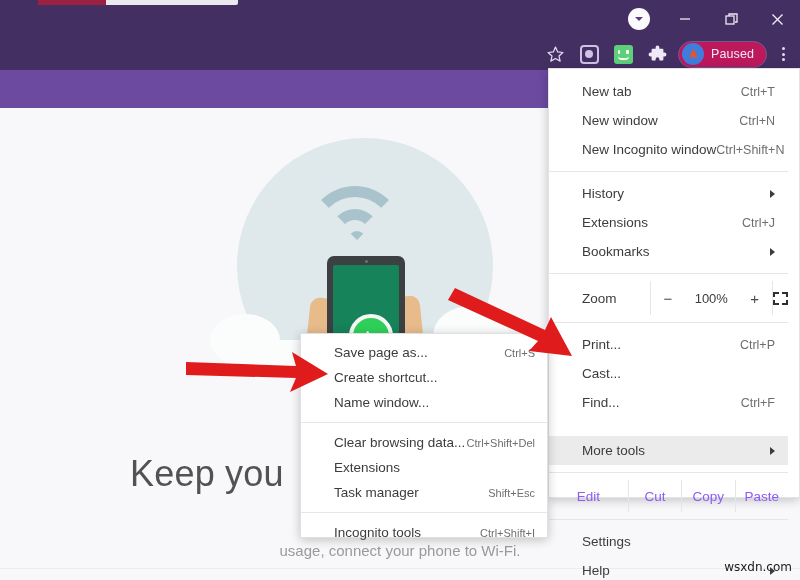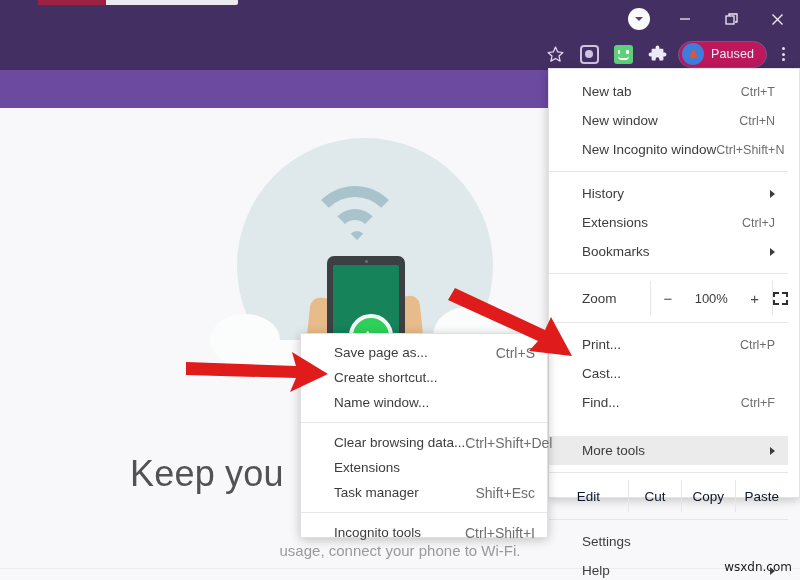--- a/index.html
+++ b/index.html
@@ -190,41 +190,41 @@
   .fs { position: relative; width: 15px; height: 13px; }
   .fs i { position: absolute; width: 6px; height: 5px; border: 2.2px solid #2f2f2f; }
   .fs .c1 { left: 0; top: 0; border-right: none; border-bottom: none; }
   .fs .c2 { right: 0; top: 0; border-left: none; border-bottom: none; }
   .fs .c3 { left: 0; bottom: 0; border-right: none; border-top: none; }
   .fs .c4 { right: 0; bottom: 0; border-left: none; border-top: none; }
 
   .editrow { height: 32px; display: flex; align-items: center; font-size: 13.5px; }
   .editrow .ecell {
     display: flex; align-items: center; justify-content: center; height: 32px;
-    color: #0f172a;
+    color: #8b5cf6;
   }
   .editrow .e-edit { width: 84px; padding-left: 0; justify-content: center; }
   .editrow .e-cut { width: 56px; }
   .editrow .e-copy { width: 56px; }
   .editrow .e-paste { width: 56px; }
   .editrow .ediv { width: 1px; height: 32px; background: #e6e6e6; }
 
   
   .submenu {
     position: absolute; left: 300px; top: 333px; width: 248px; height: 205px;
     background: #ffffff; border: 1px solid #e0e0e0;
     box-shadow: 0 2px 10px rgba(0,0,0,.22);
     font-size: 13.5px; color: #3c3c3c; padding: 6px 0;
   }
   .smi {
     height: 25px; display: flex; align-items: center;
     padding: 0 12px 0 33px; white-space: nowrap;
   }
   .smi .label { flex: 1; }
-  .smi .accel { color: #6e6e6e; font-size: 14px; }
+  .smi .accel { color: #6e6e6e; font-size: 11px; }
 
   
   .arrows { position: absolute; left: 0; top: 0; width: 800px; height: 580px; pointer-events: none; }
 </style>
 </head>
 <body>
 
 <div id="root">
 
   <div class="window-frame">

